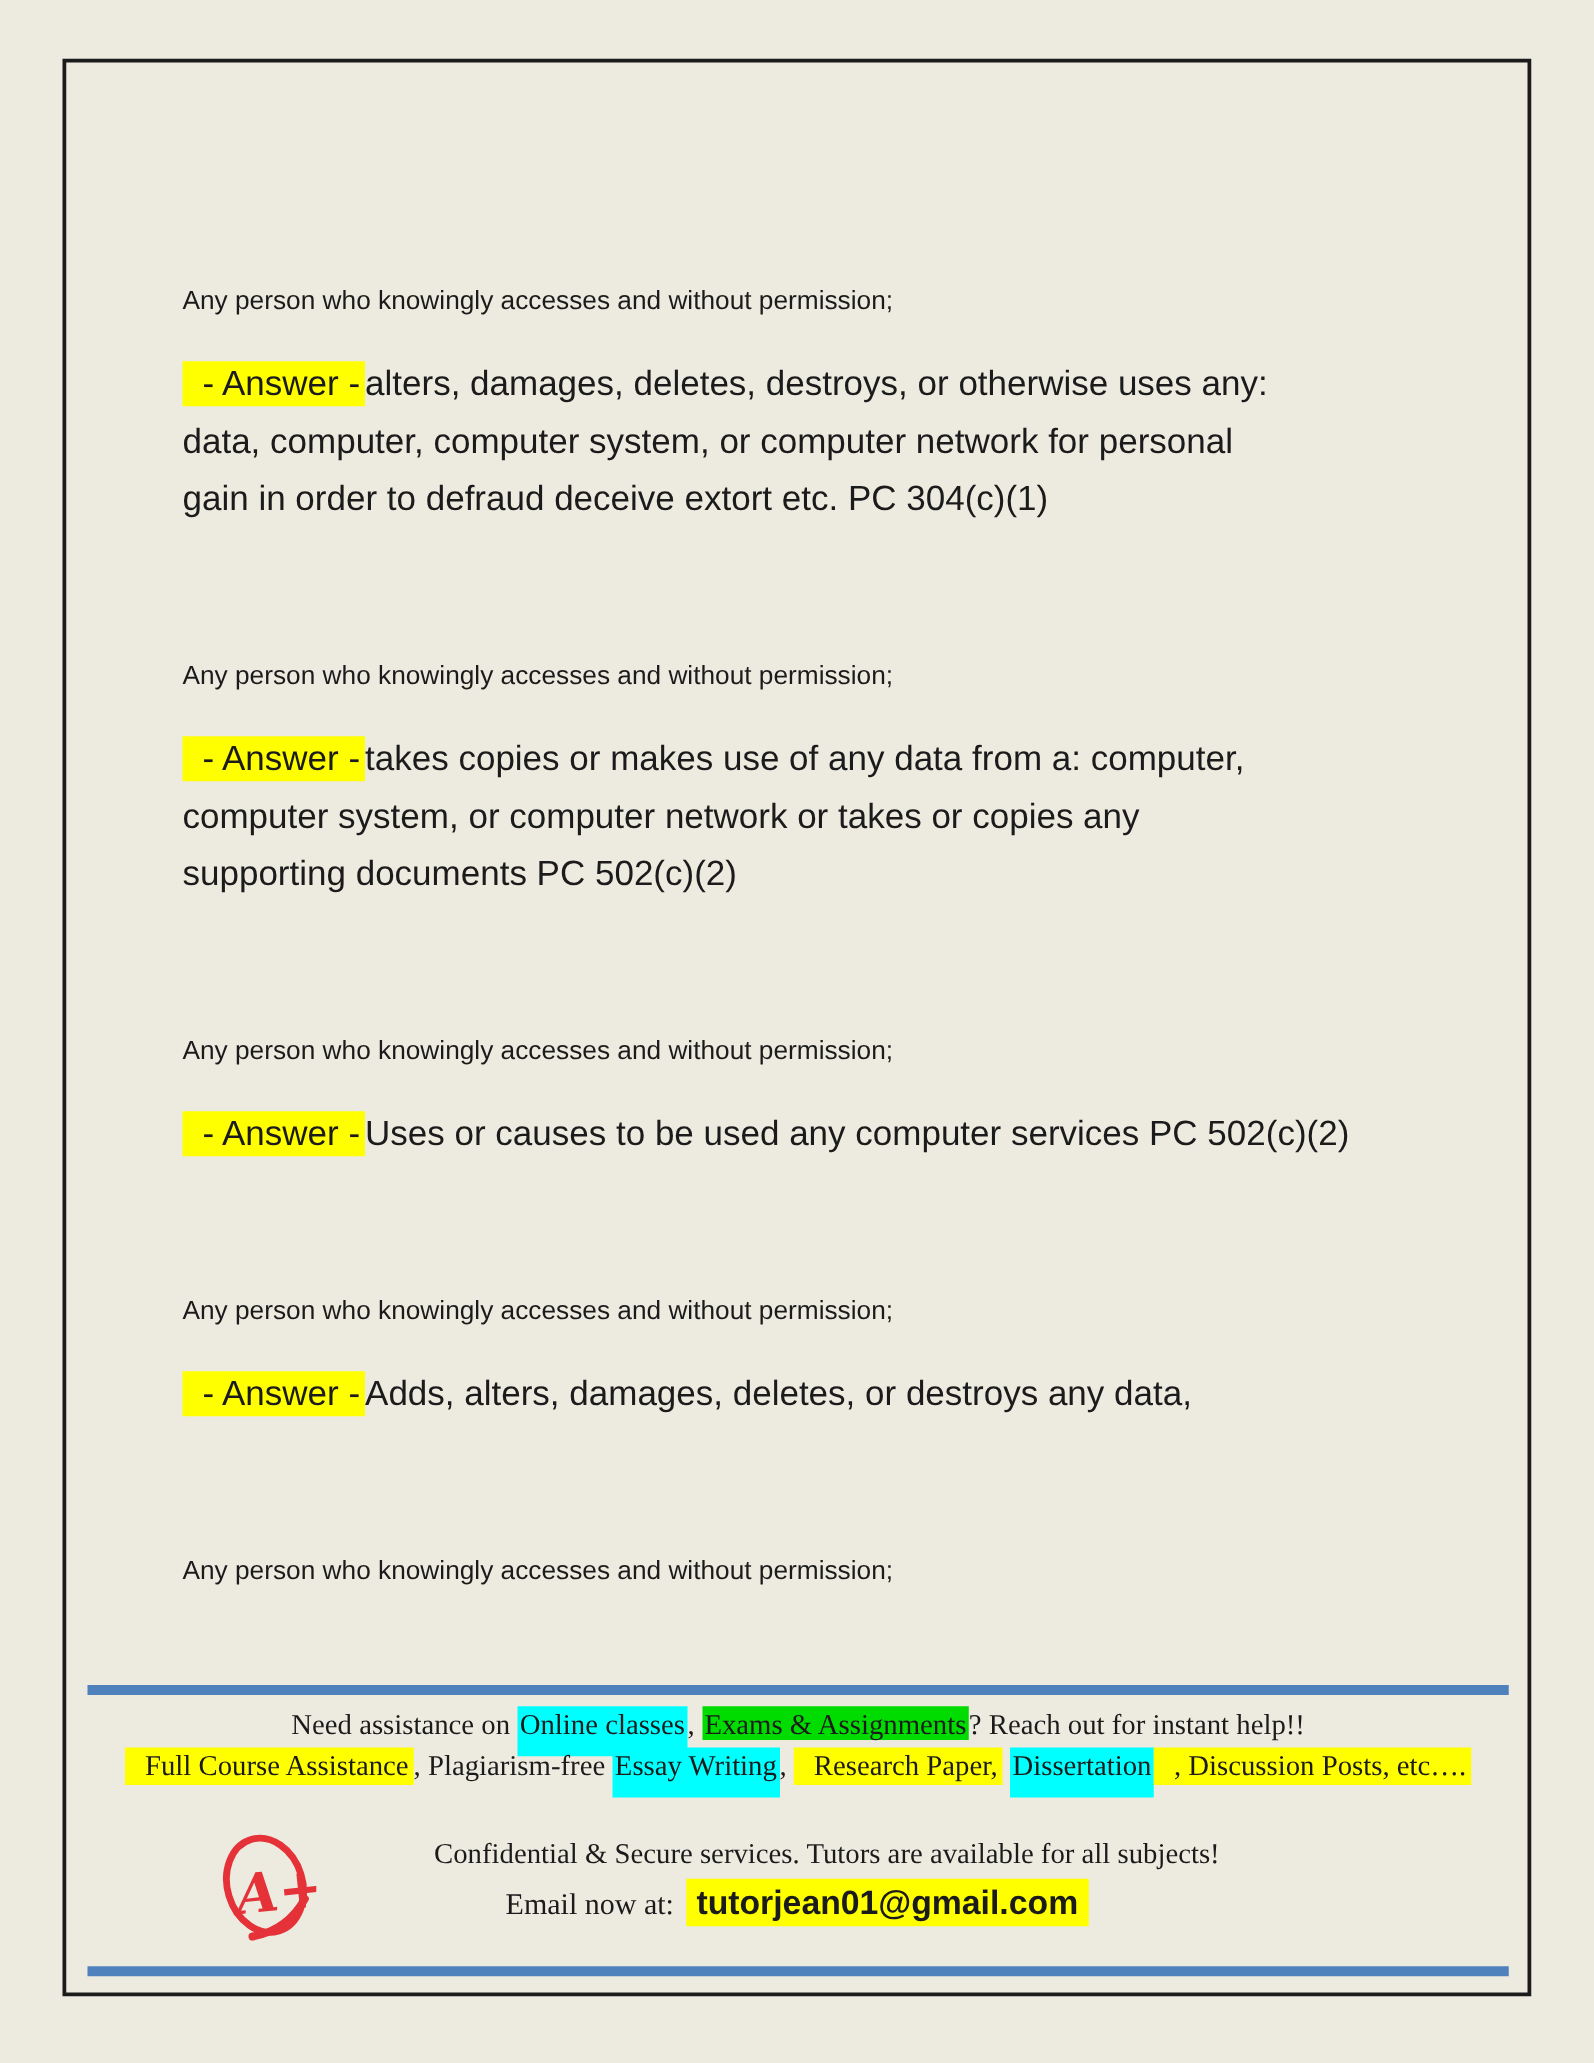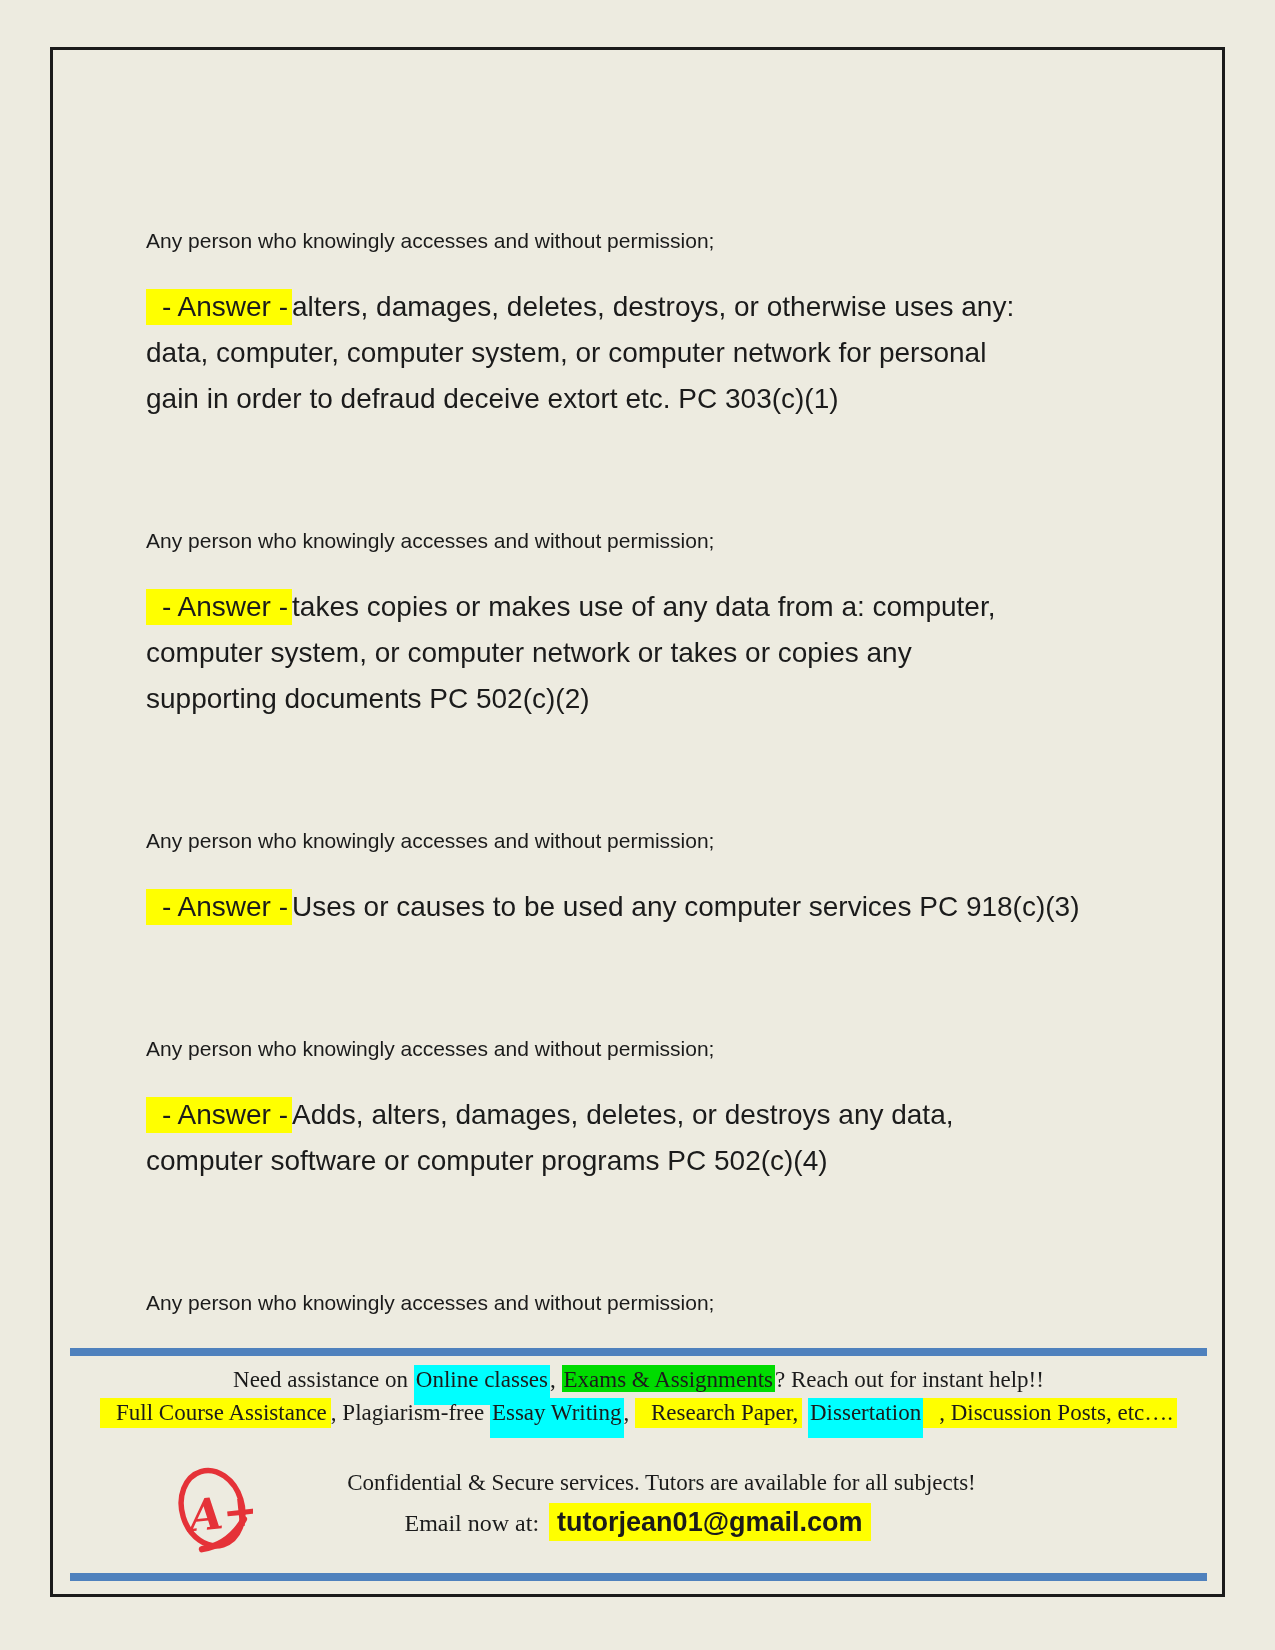--- a/index.html
+++ b/index.html
@@ -71,36 +71,36 @@
 </style>
 </head>
 <body>
 
 <div class="frame">
 
   <main class="content">
 
     <section class="qa">
       <p class="q">Any person who knowingly accesses and without permission;</p>
-      <p class="a"><mark class="hl-yellow">- Answer -</mark><span>alters, damages, deletes, destroys, or otherwise uses any:</span><br><span>data, computer, computer system, or computer network for personal</span><br><span>gain in order to defraud deceive extort etc. PC 303(c)(1)</span></p>
+      <p class="a"><mark class="hl-yellow">- Answer -</mark><span>alters, damages, deletes, destroys, or otherwise uses any:</span><br><span>data, computer, computer system, or computer network for personal</span><br><span>gain in order to defraud deceive extort etc. PC 304(c)(1)</span></p>
     </section>
 
     <section class="qa">
       <p class="q">Any person who knowingly accesses and without permission;</p>
       <p class="a"><mark class="hl-yellow">- Answer -</mark><span>takes copies or makes use of any data from a: computer,</span><br><span>computer system, or computer network or takes or copies any</span><br><span>supporting documents PC 502(c)(2)</span></p>
     </section>
 
     <section class="qa">
       <p class="q">Any person who knowingly accesses and without permission;</p>
-      <p class="a"><mark class="hl-yellow">- Answer -</mark><span>Uses or causes to be used any computer services PC 918(c)(3)</span></p>
+      <p class="a"><mark class="hl-yellow">- Answer -</mark><span>Uses or causes to be used any computer services PC 502(c)(2)</span></p>
     </section>
 
     <section class="qa">
       <p class="q">Any person who knowingly accesses and without permission;</p>
-      <p class="a"><mark class="hl-yellow">- Answer -</mark><span>Adds, alters, damages, deletes, or destroys any data,</span><br><span>computer software or computer programs PC 502(c)(4)</span></p>
+      <p class="a"><mark class="hl-yellow">- Answer -</mark><span>Adds, alters, damages, deletes, or destroys any data,</span><br></p>
     </section>
 
     <section class="qa">
       <p class="q">Any person who knowingly accesses and without permission;</p>
     </section>
 
   </main>
 
   <div class="bar bar-top"></div>
 

